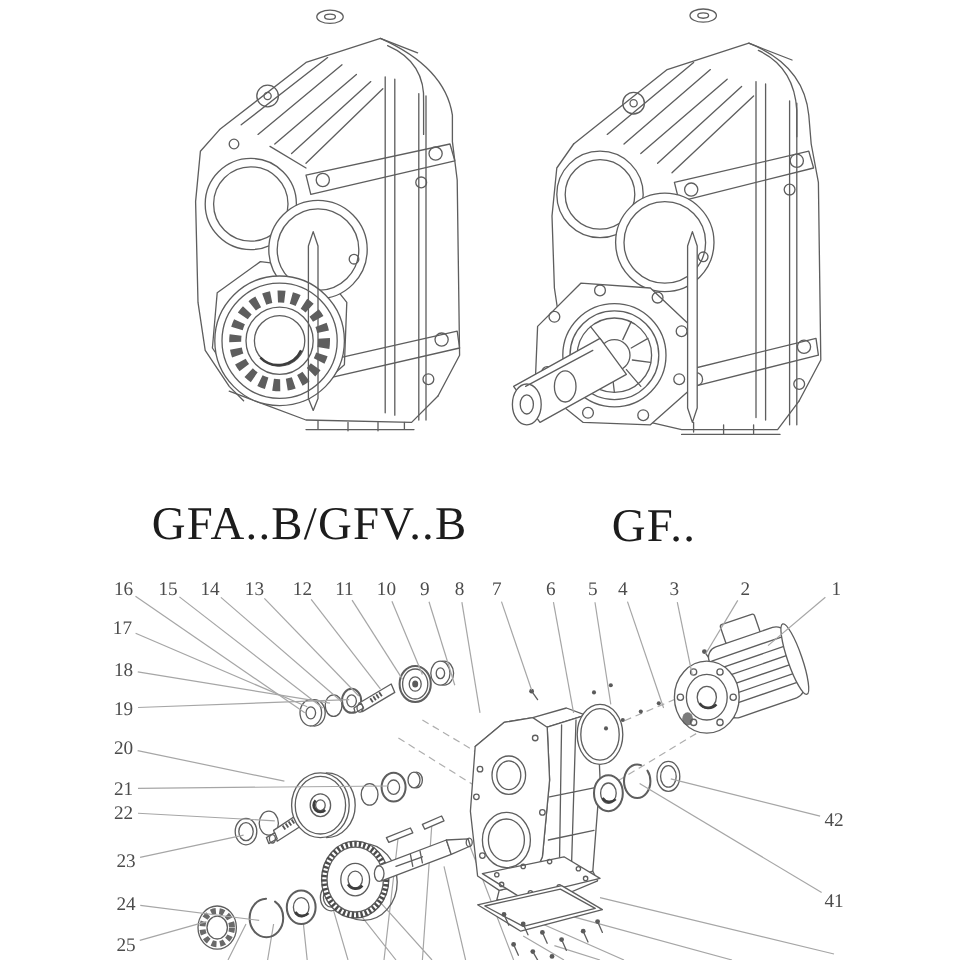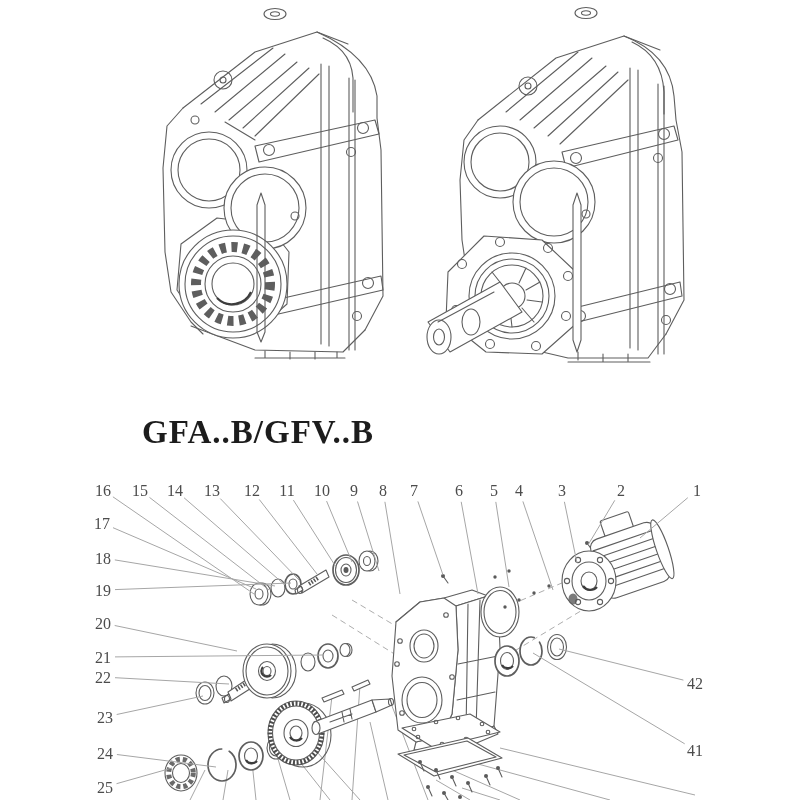--- a/index.html
+++ b/index.html
@@ -2,21 +2,21 @@
 <html style="--line: #5e5e5e; --leader: #a6a6a6; --label: #4c4c4c; --caption: #1c1c1c;"><head>
 <meta charset="utf-8">
 <style>
   :root{
     --line:#5e5e5e; --leader:#a6a6a6; --label:#4c4c4c; --caption:#1c1c1c;
   }
   html,body{margin:0;padding:0;background:#ffffff;}
   .page{position:relative;width:800px;height:800px;background:#ffffff;overflow:hidden;
         font-family:"Liberation Serif",serif;}
   .fig{position:absolute;}
-  .caption{position:absolute;font-weight:bold;color:var(--caption);font-size:33px;
+  .caption{position:absolute;font-weight:normal;color:var(--caption);font-size:39px;
            letter-spacing:1px;text-align:center;font-family:"Liberation Serif",serif;}
   
   .ln{fill:none;stroke:var(--line);stroke-width:1.1;stroke-linecap:round;stroke-linejoin:round;}
   .lw{fill:#ffffff;stroke:var(--line);stroke-width:1.1;stroke-linejoin:round;}
   .thk{stroke-width:1.7;}
   .fillg{fill:#5a5a5a;stroke:none;}
   .leader{stroke:var(--leader);stroke-width:1;fill:none;}
   .dash{stroke:#aeaeae;stroke-width:1;stroke-dasharray:6 4;fill:none;}
   .cres{fill:none;stroke:#3d3d3d;stroke-width:2.2;}
   .teeth{fill:none;stroke:#4c4c4c;stroke-width:5;stroke-dasharray:2 1.7;}
@@ -141,20 +141,21 @@
       <circle cx="250" cy="158" r="4.5"></circle>
         <circle cx="258" cy="320" r="4.5"></circle>
         <circle cx="178" cy="214" r="4"></circle>
       <path d="M170 352 L170 360 M195 354 L195 362 M220 354 L220 361 M160 362 L242 362"></path>
       <polygon fill="#ffffff" stroke="none" points="165,205 173,205 173,340 165,340"></polygon>
       <path d="M165 205 L165 340 M173 205 L173 340 M165 205 L169 193 L173 205 M165 340 L169 352 L173 340"></path>
     </g>
   </svg>
 
   <div class="caption" style="left:118px;top:414px;width:280px;">GFA..B/GFV..B</div>
+  <div class="caption" style="left:470px;top:416px;width:150px;">GF..</div>
 
   <svg class="fig" style="left:0;top:470px;" width="800" height="330" viewBox="0 470 800 330">
 
     <g class="dash">
       <path d="M352 600 L416 638"></path>
       <path d="M332 615 L404 660"></path>
       <path d="M456 628 L583 574"></path>
       <path d="M498 661 L589 606"></path>
     </g>
 

